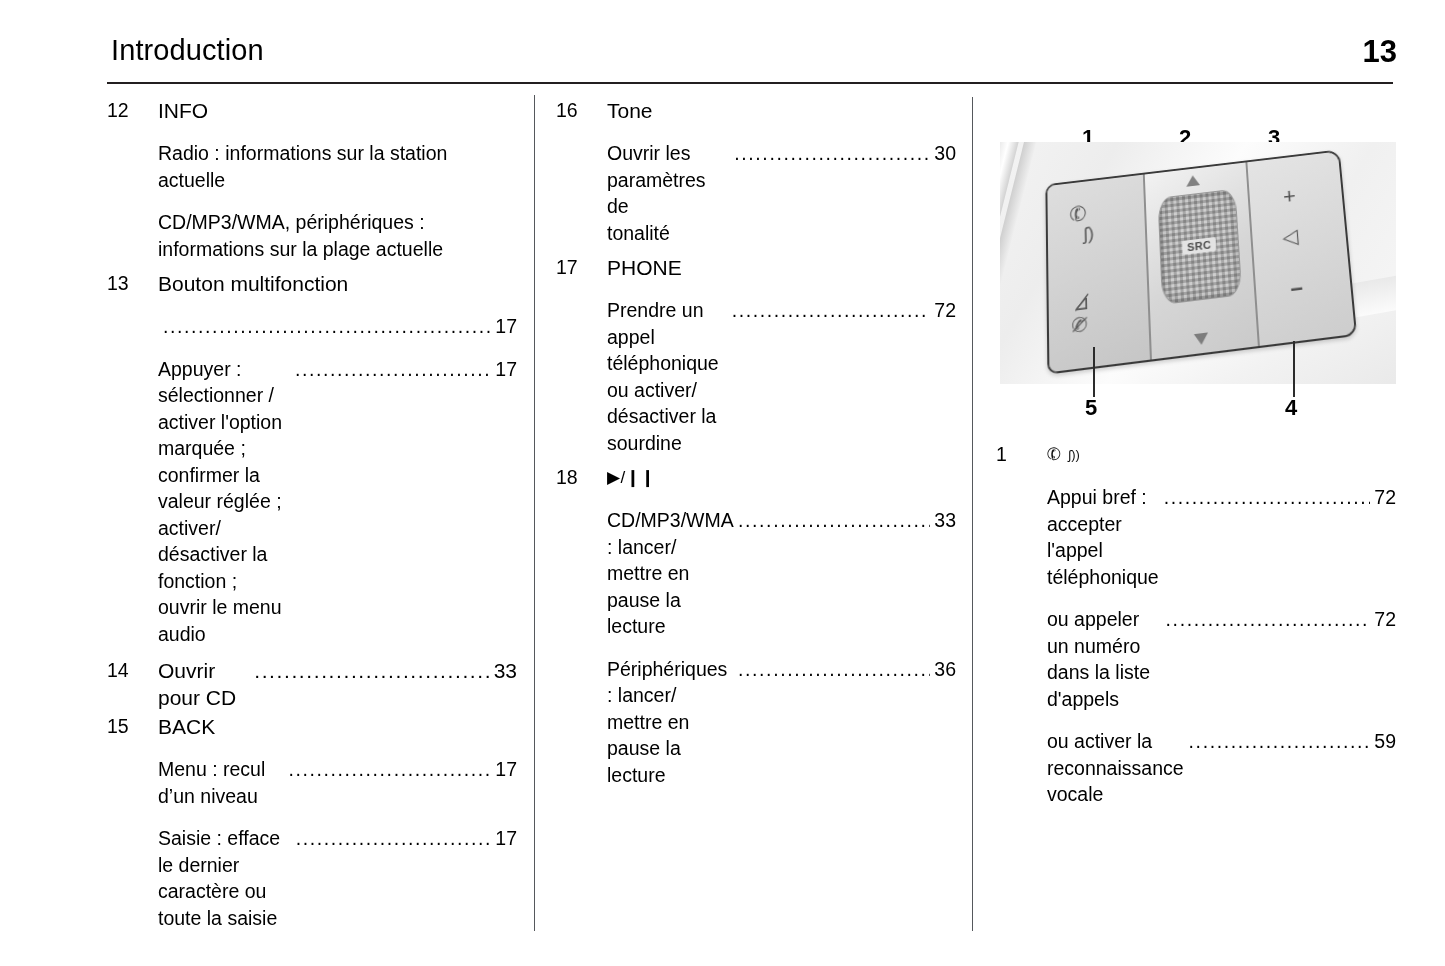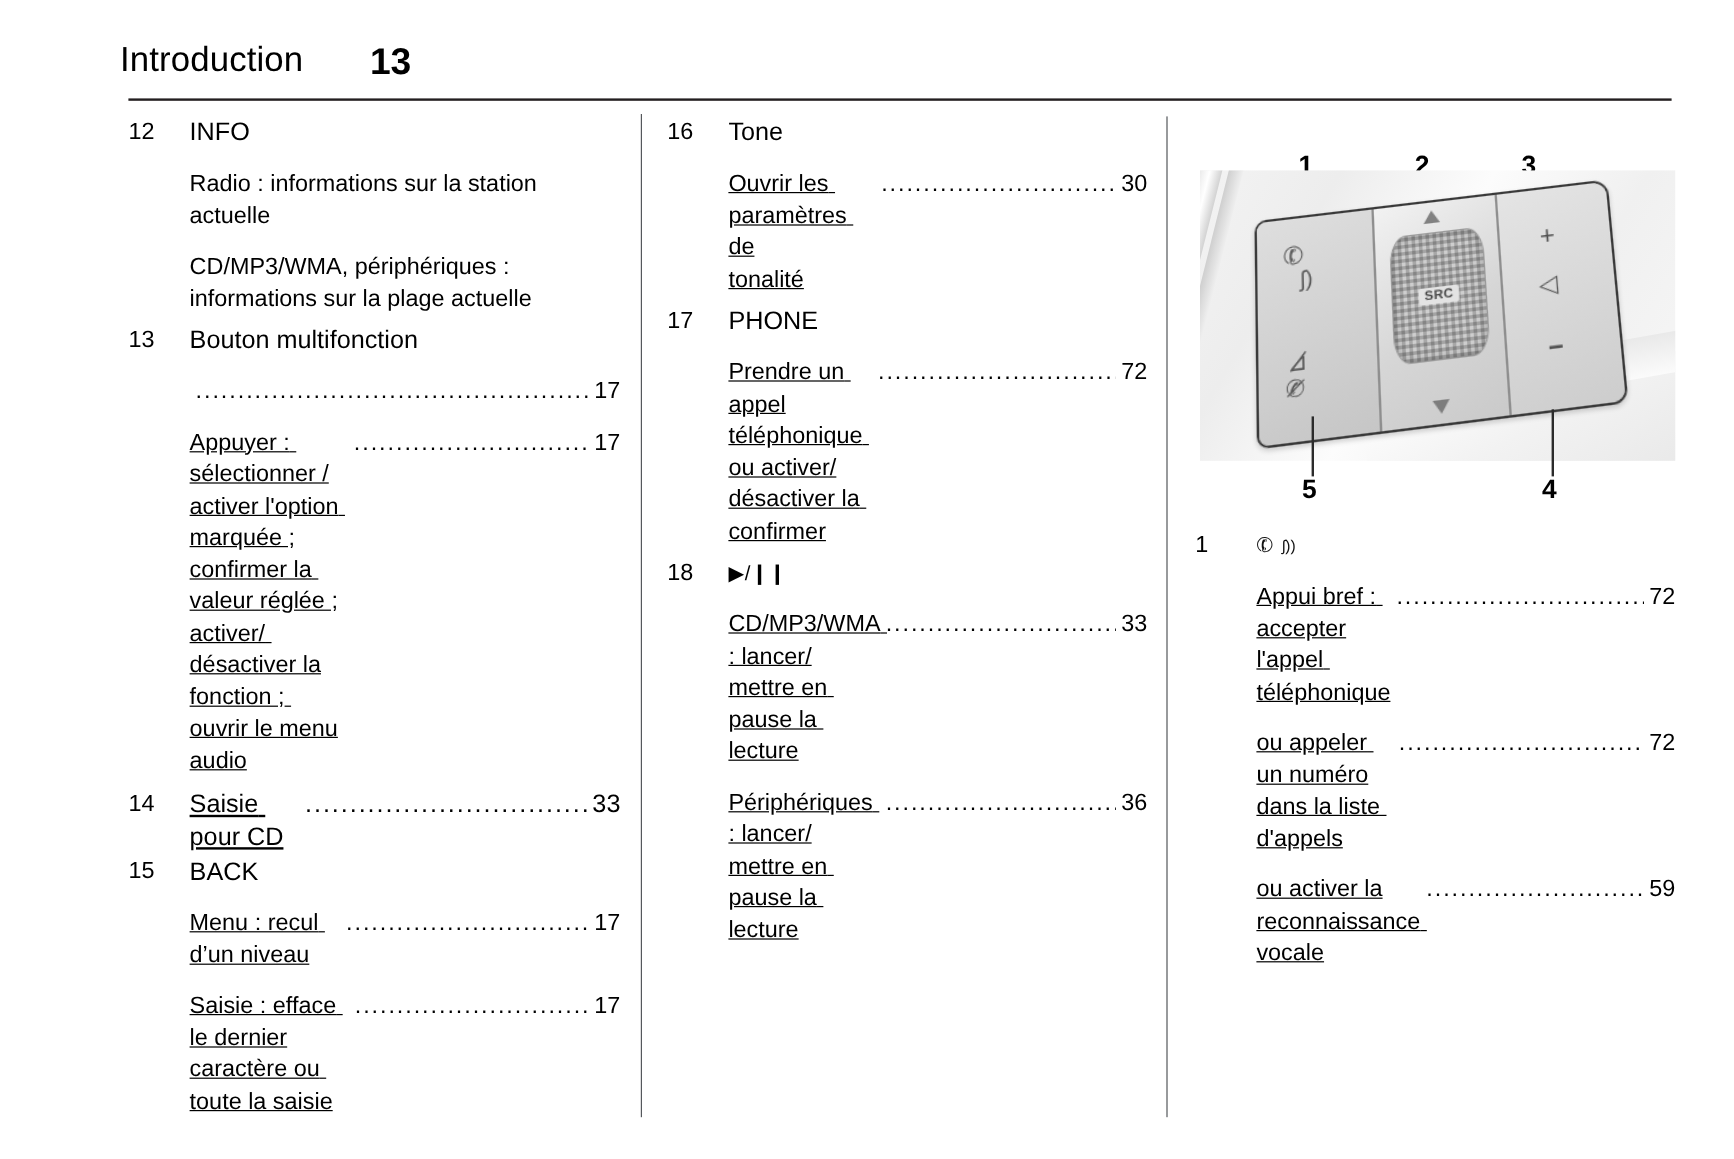--- a/index.html
+++ b/index.html
@@ -12,27 +12,27 @@
     height: 966px;
     font-family: "Liberation Sans", sans-serif;
     color: #1a1a1a;
     position: relative;
     overflow: hidden;
   }
 
   
   .page-header {
     position: absolute;
-    left: 100px;
+    left: 111px;
     top: 34px;
     width: 1286px;
     height: 48px;
     display: flex;
     align-items: flex-start;
-    justify-content: flex-start;
+    justify-content: space-between;
   }
   .header-title {
     font-size: 29px;
     letter-spacing: 0.1px;
     color: #000;
   }
   .header-pageno {
     font-size: 31px;
     font-weight: bold;
     color: #000;
@@ -104,21 +104,21 @@
     margin-top: 16px;
     margin-bottom: 2px;
   }
 
   
   .leader-line {
     display: flex;
     align-items: baseline;
     width: 100%;
   }
-  .leader-text { white-space: pre-wrap; text-decoration: underline; }
+  .leader-text { white-space: pre-wrap; }
   .leader-dots {
     flex: 1 1 auto;
     overflow: hidden;
     white-space: nowrap;
     margin: 0 1px 0 5px;
     letter-spacing: 1.6px;
     color: #000;
     min-width: 12px;
   }
   .leader-page {
@@ -354,21 +354,21 @@
         </div>
       </div>
     </div>
   </div>
 
   <div class="entry" style="margin-top:8px;">
     <div class="entry-num">14</div>
     <div class="entry-body">
       <div class="entry-label">
         <div class="leader-line">
-          <span class="leader-text">Saisie pour CD</span>
+          <span class="leader-text">Ouvrir pour CD</span>
           <span class="leader-dots">.................................................</span>
           <span class="leader-page">33</span>
         </div>
       </div>
     </div>
   </div>
 
   <div class="entry" style="margin-top:2px;">
     <div class="entry-num">15</div>
     <div class="entry-body">
@@ -413,21 +413,21 @@
   </div>
 
   <div class="entry" style="margin-top:6px;">
     <div class="entry-num">17</div>
     <div class="entry-body">
       <div class="entry-label">PHONE</div>
       <div class="sub">
         <div class="leader-line">
           <span class="leader-text">Prendre un appel
 téléphonique ou activer/
-désactiver la confirmer</span>
+désactiver la sourdine</span>
           <span class="leader-dots">.................................................</span>
           <span class="leader-page">72</span>
         </div>
       </div>
     </div>
   </div>
 
   <div class="entry" style="margin-top:6px;">
     <div class="entry-num">18</div>
     <div class="entry-body">

